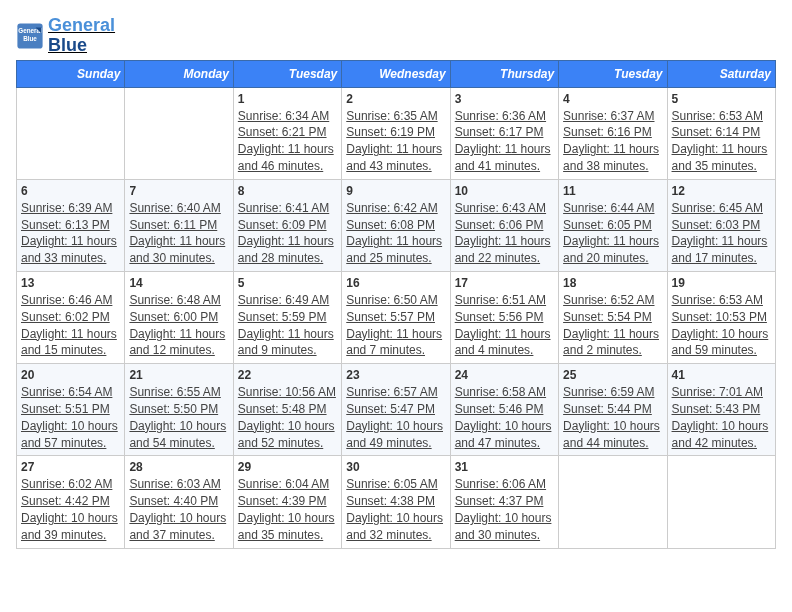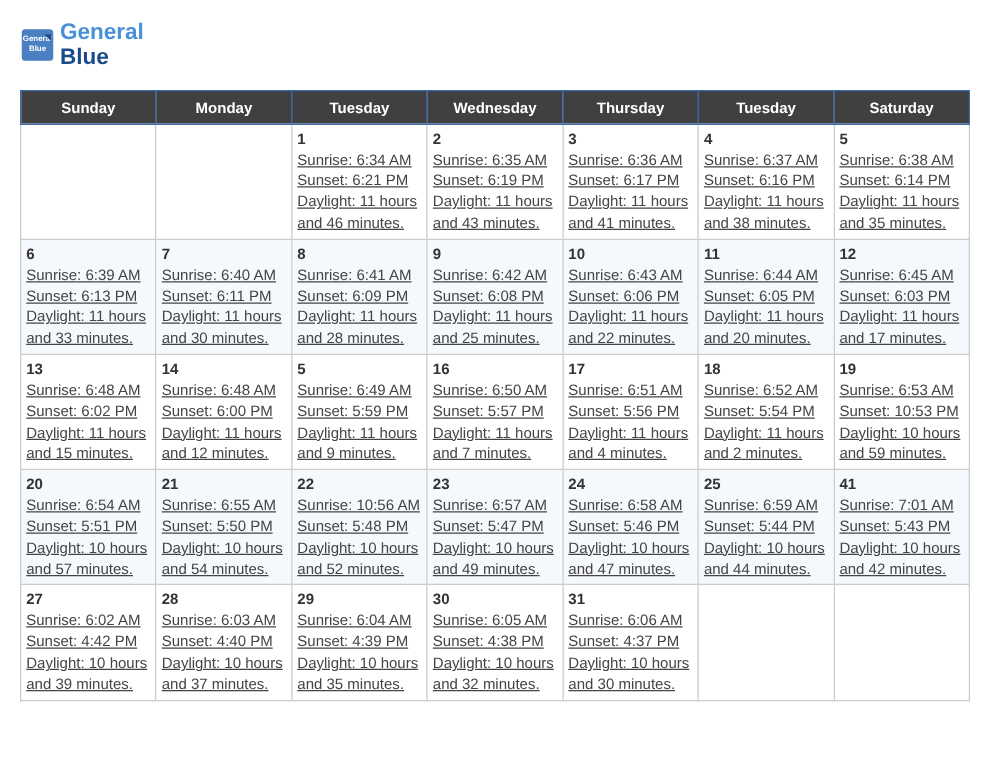--- a/index.html
+++ b/index.html
@@ -7,21 +7,22 @@
       font-family: Arial, sans-serif;
       background: #fff;
       width: 792px;
       min-height: 612px;
       padding: 16px;
     }
     .header {
       display: flex;
       align-items: flex-start;
       justify-content: space-between;
-      margin-bottom: 16px;
+      margin-bottom: 4px;
+      text-decoration: underline;
     }
     .logo {
       display: flex;
       align-items: center;
       gap: 4px;
     }
     .logo-text {
       font-size: 18px;
       font-weight: bold;
       color: #333;
@@ -47,26 +48,27 @@
       font-size: 14px;
       color: #555;
       margin-top: 2px;
     }
     .calendar {
       width: 100%;
       border-collapse: collapse;
       font-size: 11px;
     }
     .calendar th {
-      background: #404040;
+      background: #3b82f6;
       color: #fff;
       padding: 6px 4px;
-      text-align: center;
+      text-align: right;
       font-size: 12px;
       border: 1px solid #3a6aaa;
+      font-style: italic;
     }
     .calendar td {
       border: 1px solid #ccc;
       vertical-align: top;
       padding: 4px;
       width: calc(100% / 7);
       min-height: 80px;
       background: #fff;
     }
     .calendar tr:nth-child(even) td {
@@ -147,21 +149,21 @@
 Daylight: 11 hours and 41 minutes.</div>
         </td>
         <td>
           <span class="day-number">4</span>
           <div class="day-detail">Sunrise: 6:37 AM
 Sunset: 6:16 PM
 Daylight: 11 hours and 38 minutes.</div>
         </td>
         <td>
           <span class="day-number">5</span>
-          <div class="day-detail">Sunrise: 6:38 AM
+          <div class="day-detail">Sunrise: 6:53 AM
 Sunset: 6:14 PM
 Daylight: 11 hours and 35 minutes.</div>
         </td>
       </tr>
       <tr>
         <td>
           <span class="day-number">6</span>
           <div class="day-detail">Sunrise: 6:39 AM
 Sunset: 6:13 PM
 Daylight: 11 hours and 33 minutes.</div>
@@ -199,21 +201,21 @@
         <td>
           <span class="day-number">12</span>
           <div class="day-detail">Sunrise: 6:45 AM
 Sunset: 6:03 PM
 Daylight: 11 hours and 17 minutes.</div>
         </td>
       </tr>
       <tr>
         <td>
           <span class="day-number">13</span>
-          <div class="day-detail">Sunrise: 6:48 AM
+          <div class="day-detail">Sunrise: 6:46 AM
 Sunset: 6:02 PM
 Daylight: 11 hours and 15 minutes.</div>
         </td>
         <td>
           <span class="day-number">14</span>
           <div class="day-detail">Sunrise: 6:48 AM
 Sunset: 6:00 PM
 Daylight: 11 hours and 12 minutes.</div>
         </td>
         <td>

